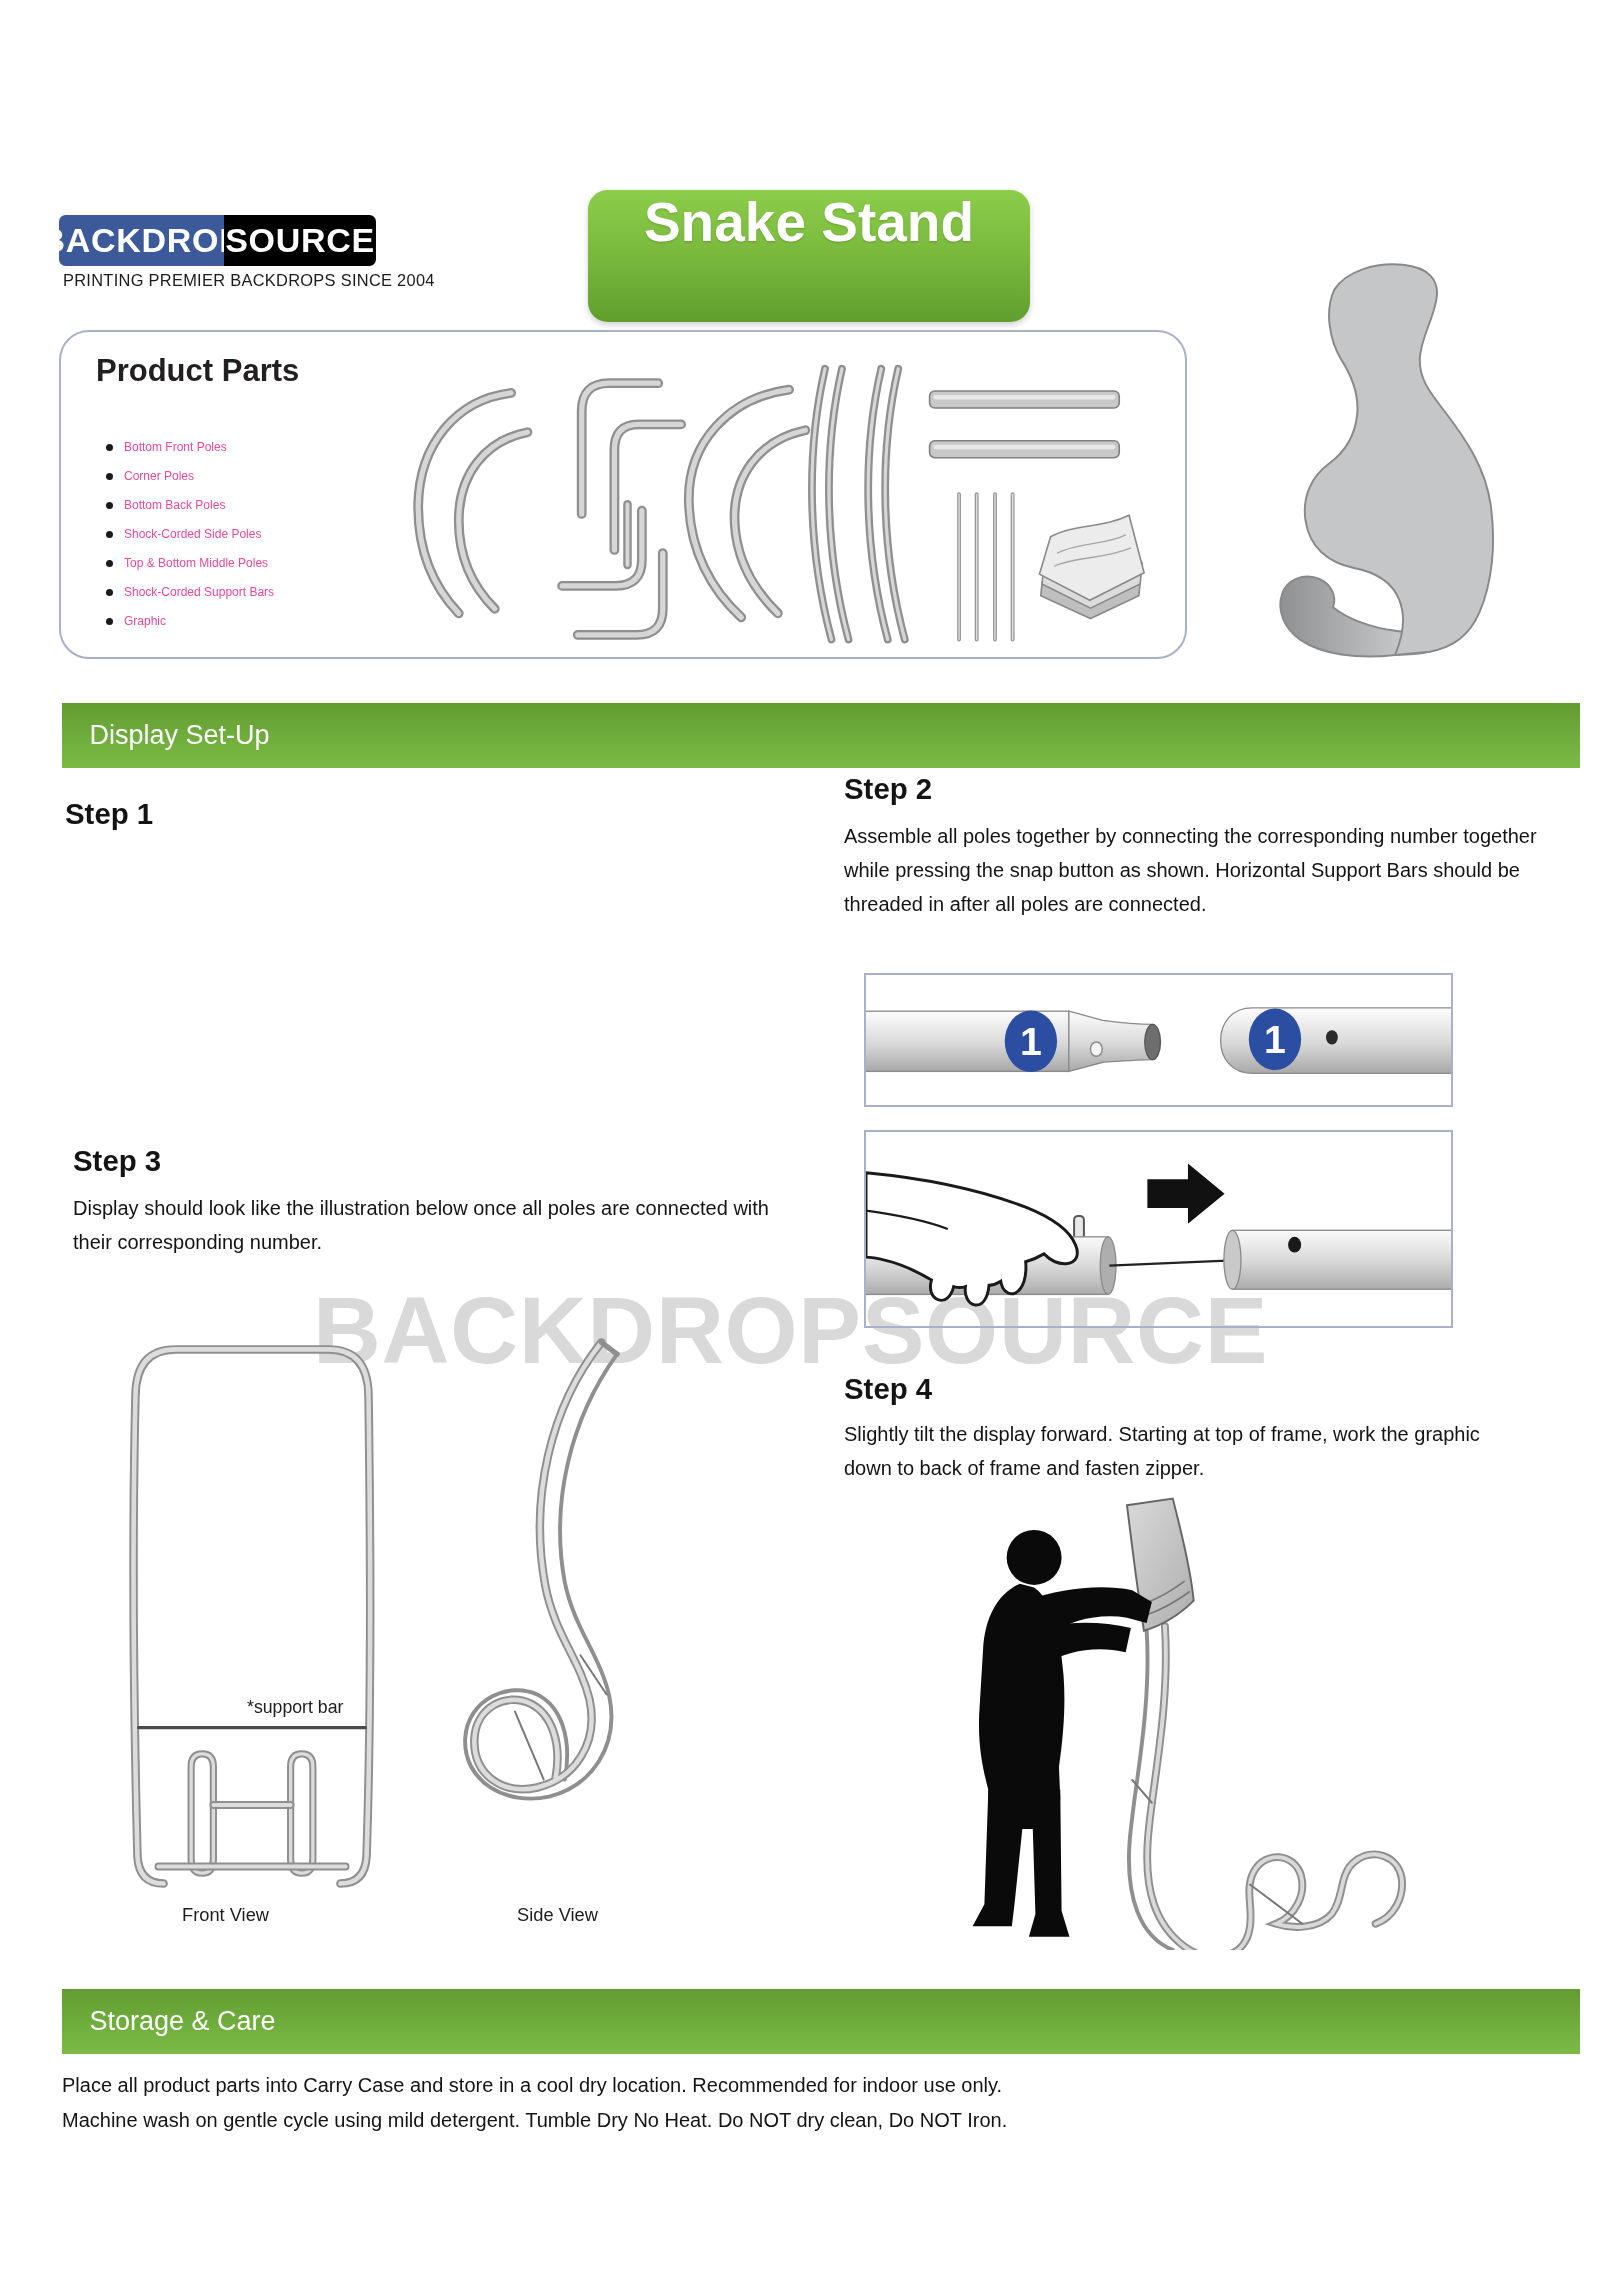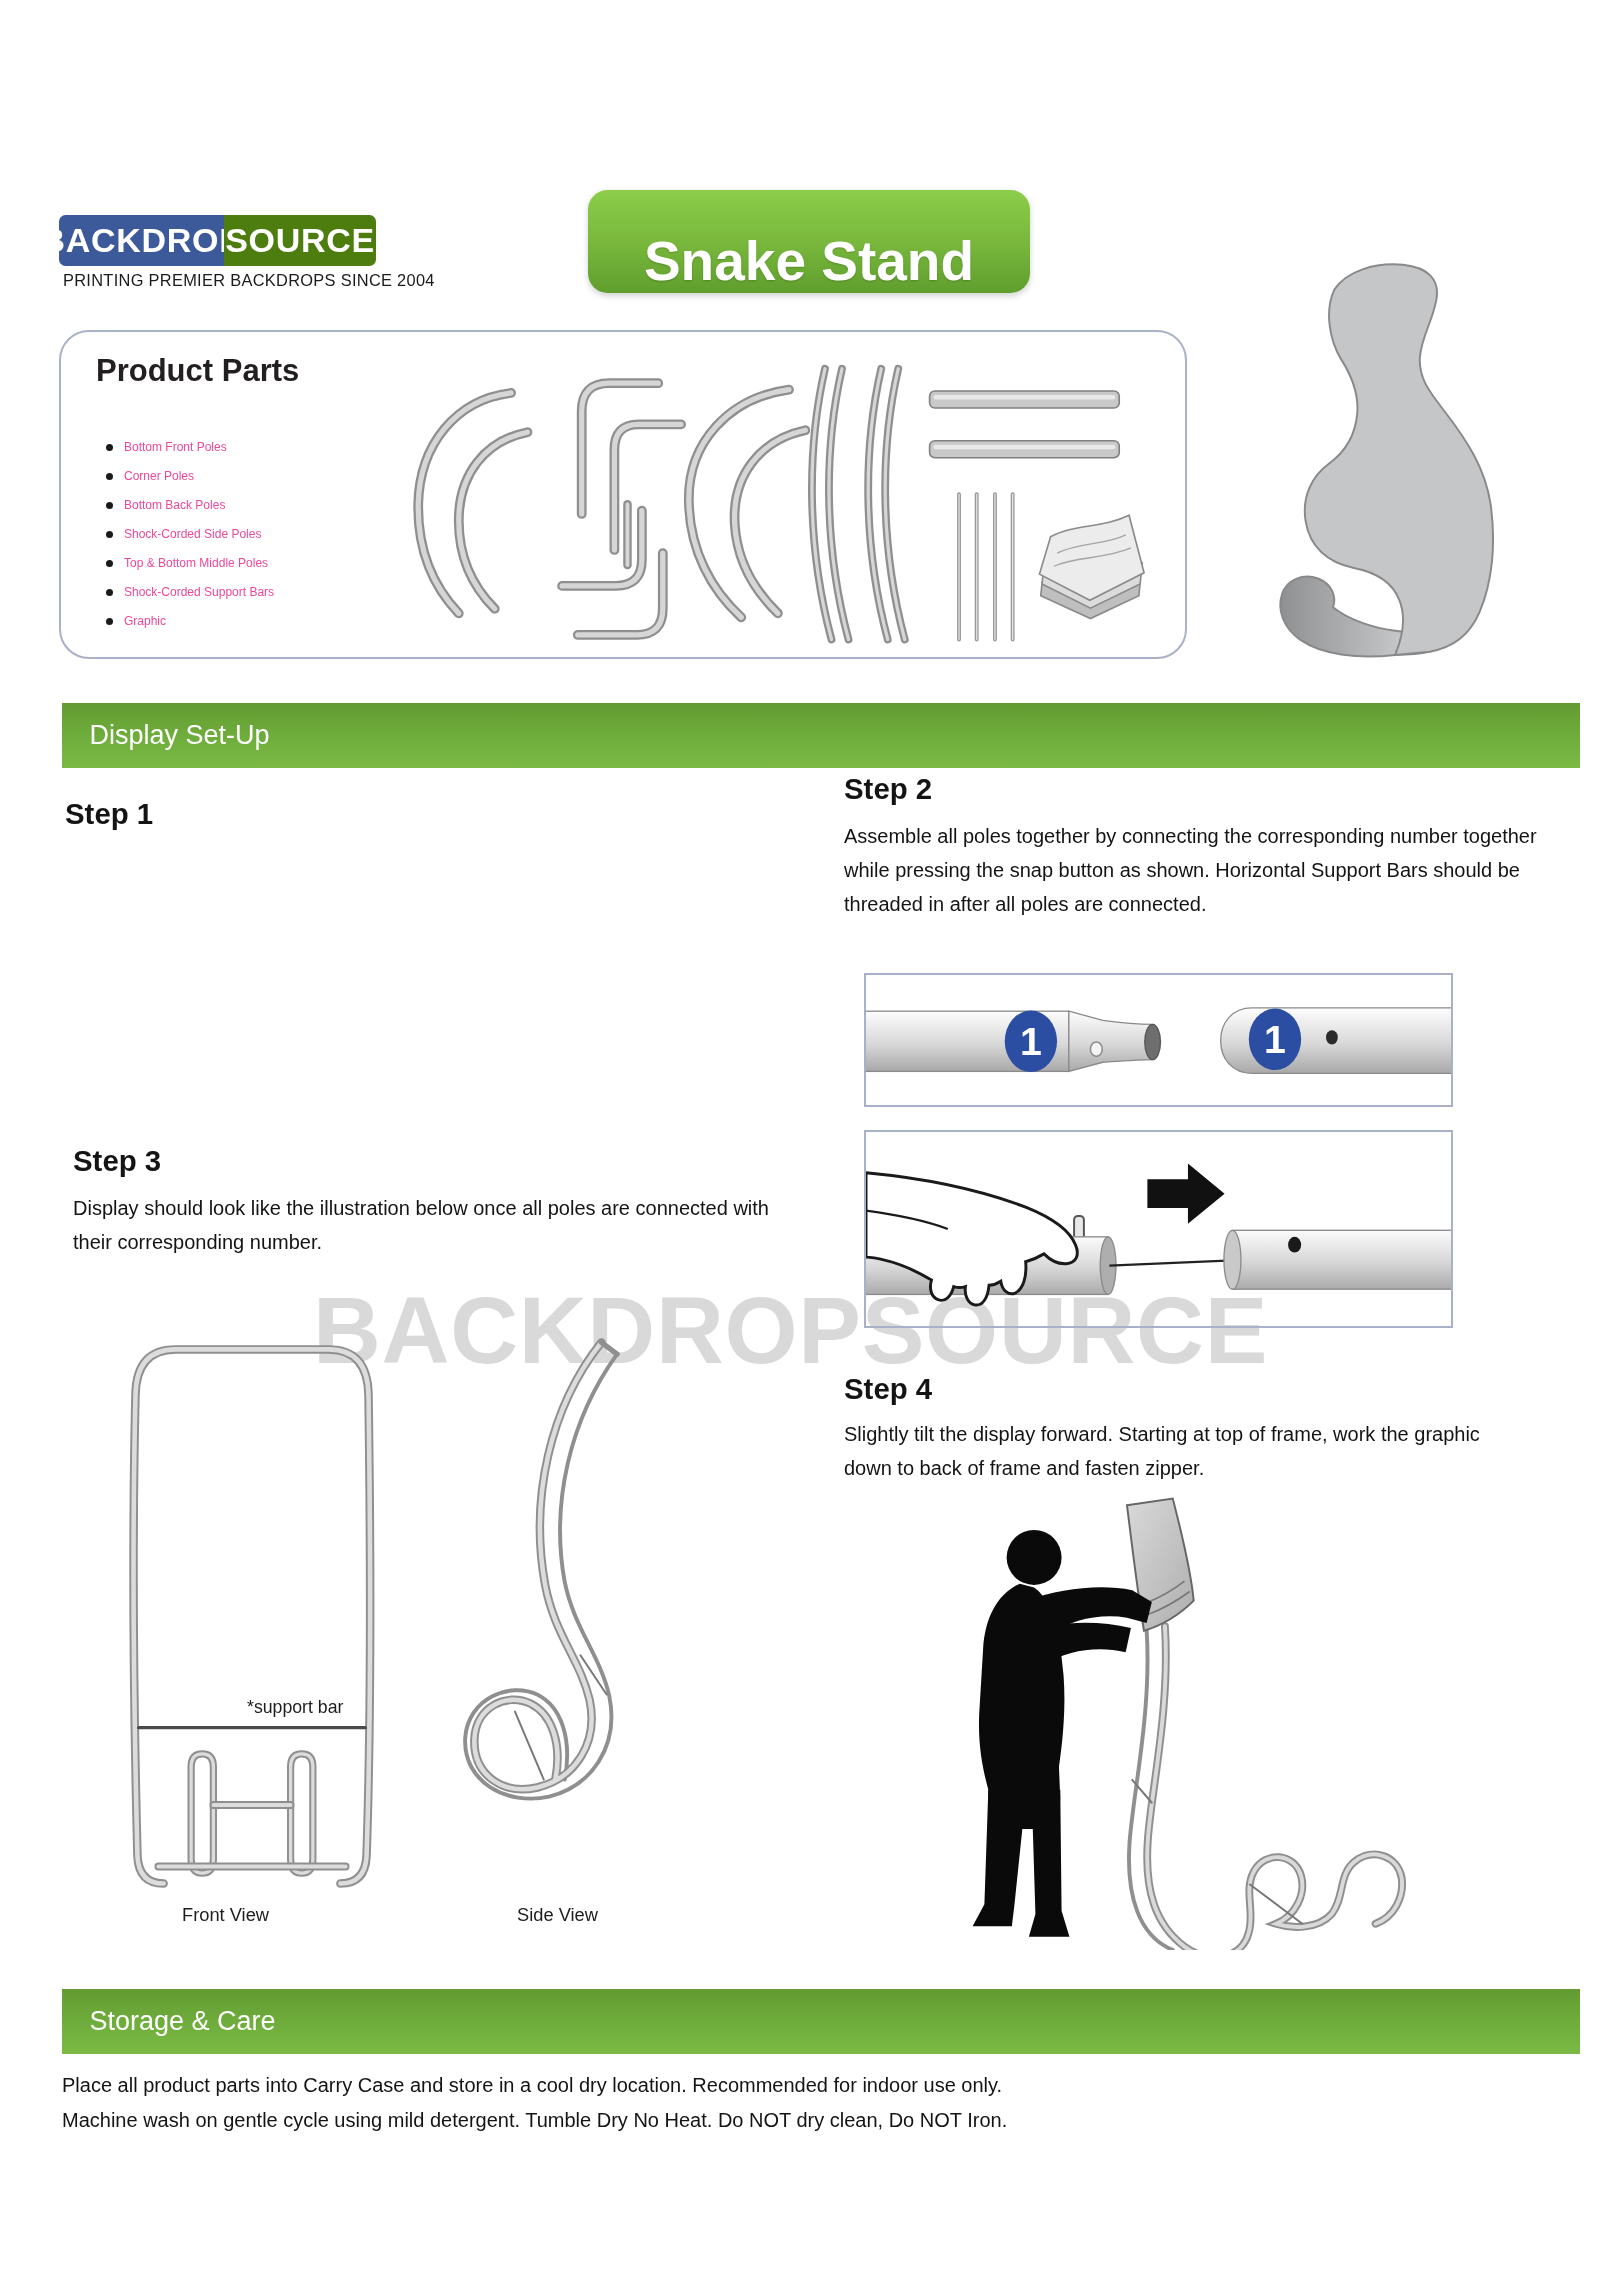--- a/index.html
+++ b/index.html
@@ -5,27 +5,27 @@
   html,body{margin:0;padding:0;background:#ffffff;}
   #page{
     position:relative;width:1623px;height:2295px;background:#ffffff;overflow:hidden;
     font-family:"Liberation Sans", sans-serif;color:#1b1b1b;
   }
   .abs{position:absolute;}
   
   .logo{left:59px;top:215px;display:flex;border-radius:6.5px;overflow:hidden;}
   .logo-blue{background:#3c5a99;width:165px;height:51px;display:flex;align-items:center;justify-content:center;
     color:#fff;font-size:34px;font-weight:800;letter-spacing:0.7px;}
-  .logo-red{background:#4d7c0f;width:152px;height:51px;display:flex;align-items:center;justify-content:center;
+  .logo-red{background:#000000;width:152px;height:51px;display:flex;align-items:center;justify-content:center;
     color:#fff;font-size:34px;font-weight:600;letter-spacing:0.7px;}
   .tagline{left:63px;top:271px;font-size:16.4px;font-weight:500;color:#1b1b1b;letter-spacing:0.3px;}
   
-  .title-banner{left:588px;top:190px;width:442px;height:103px;border-radius:19.6px;
+  .title-banner{left:588px;top:190px;width:442px;height:132px;border-radius:19.6px;
     background:linear-gradient(180deg,#8ccd4a 0%,#77b63b 55%,#5f9e2d 100%);
-    display:flex;align-items:flex-end;justify-content:center;
+    display:flex;align-items:flex-start;justify-content:center;
     box-shadow:0 2.6px 6.5px rgba(0,0,0,.18);}
   .title-banner span{color:#fff;font-size:55px;font-weight:700;text-shadow:0 1.3px 2px rgba(0,0,0,.2);}
   
   .parts-box{left:59px;top:330px;width:1124px;height:325px;border:2px solid #a9b1c8;border-radius:30px;background:transparent;}
   .parts-title{left:96px;top:353px;font-size:31px;font-weight:700;color:#231f20;}
   .parts-list{left:102px;top:433px;margin:0;padding:0;list-style:none;}
   .parts-list li{font-size:12px;line-height:29px;color:#ec4899;position:relative;padding-left:22px;}
   .parts-list li::before{content:"";position:absolute;left:3.9px;top:10.5px;width:7.2px;height:7.2px;border-radius:50%;background:#1a1a1a;}
   
   .section-banner{left:62px;width:1518px;height:65px;

